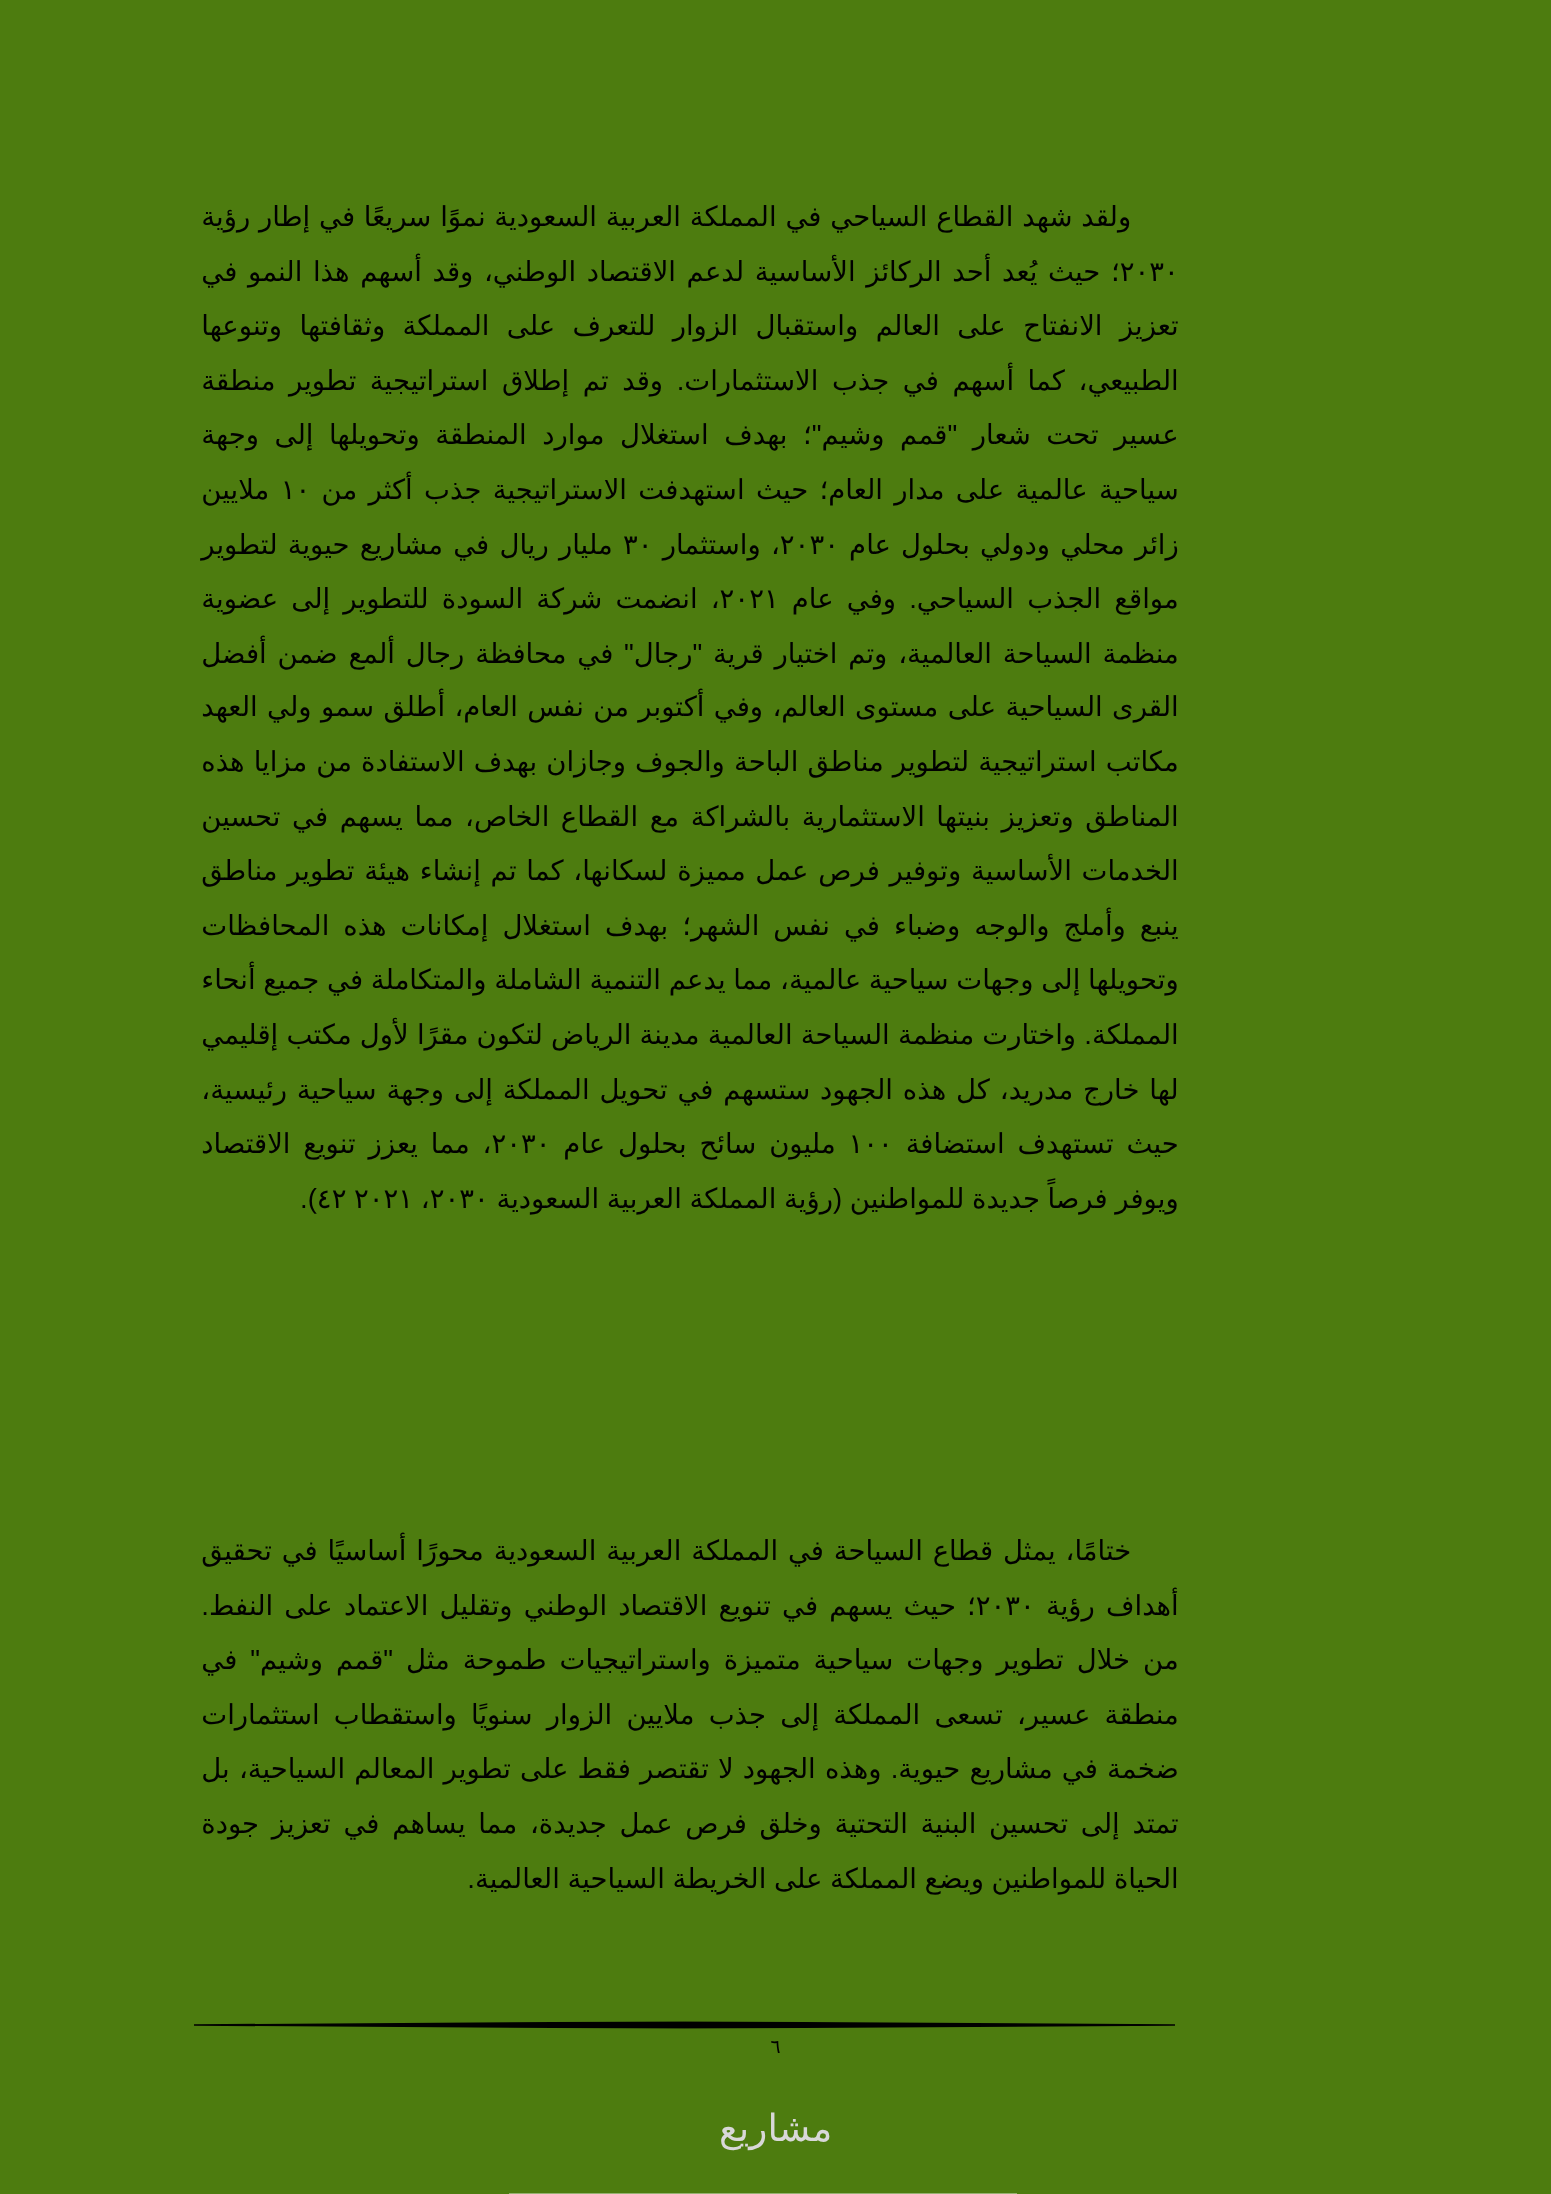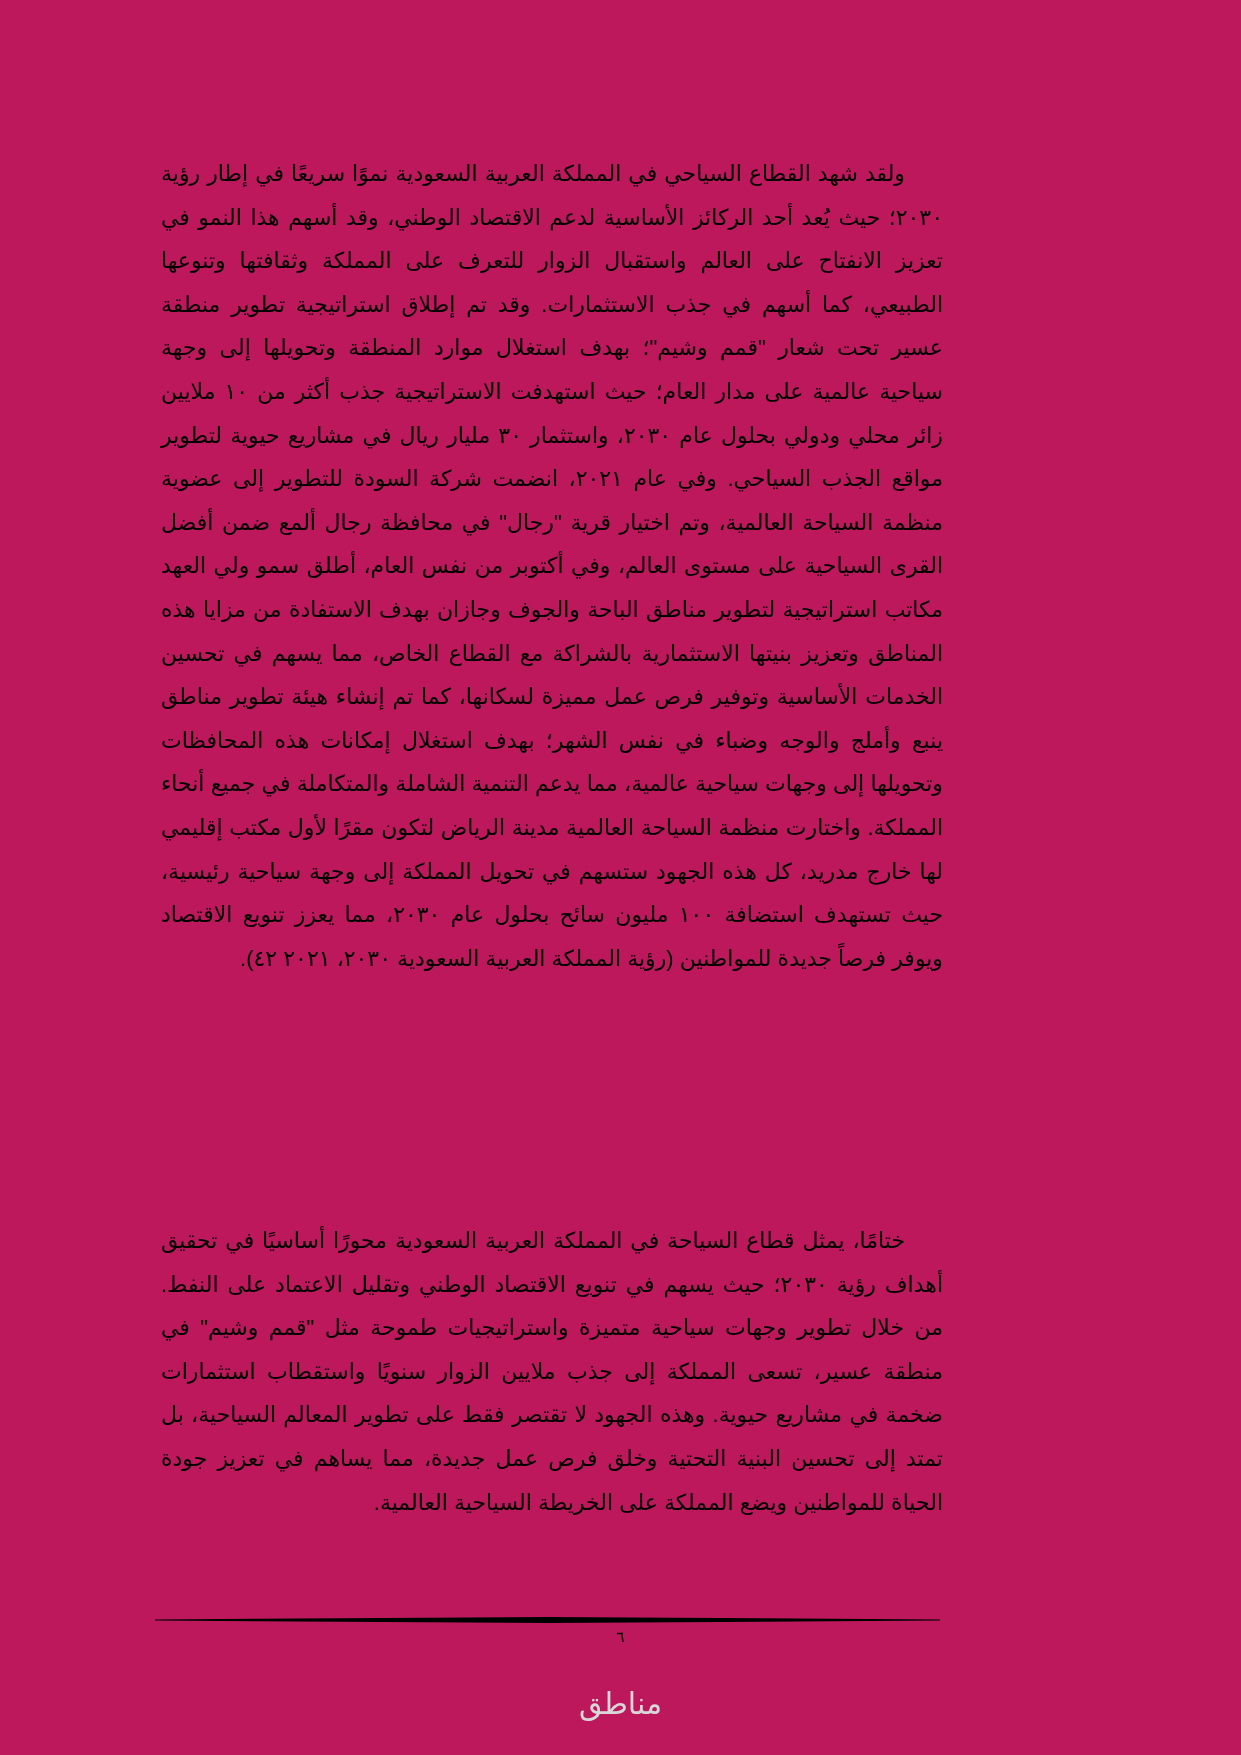--- a/index.html
+++ b/index.html
@@ -12,21 +12,21 @@
       height: 1755px;
       position: relative;
       overflow: hidden;
     }
     .page {
       position: absolute;
       left: 0;
       top: 0;
       width: 1241px;
       height: 1755px;
-      background: #be185d;
+      background: #4d7c0f;
     }
     .content {
       position: absolute;
       left: 161px;
       width: 782px;
       direction: rtl;
       font-family: "Liberation Sans", "DejaVu Sans", sans-serif;
       color: #000000;
     }
     .paragraph {
@@ -83,14 +83,14 @@
 
 <div class="page">
   <div class="content">
     <p class="paragraph" id="para-1">ولقد شهد القطاع السياحي في المملكة العربية السعودية نموًا سريعًا في إطار رؤية ٢٠٣٠؛ حيث يُعد أحد الركائز الأساسية لدعم الاقتصاد الوطني، وقد أسهم هذا النمو في تعزيز الانفتاح على العالم واستقبال الزوار للتعرف على المملكة وثقافتها وتنوعها الطبيعي، كما أسهم في جذب الاستثمارات. وقد تم إطلاق استراتيجية تطوير منطقة عسير تحت شعار "قمم وشيم"؛ بهدف استغلال موارد المنطقة وتحويلها إلى وجهة سياحية عالمية على مدار العام؛ حيث استهدفت الاستراتيجية جذب أكثر من ١٠ ملايين زائر محلي ودولي بحلول عام ٢٠٣٠، واستثمار ٣٠ مليار ريال في مشاريع حيوية لتطوير مواقع الجذب السياحي. وفي عام ٢٠٢١، انضمت شركة السودة للتطوير إلى عضوية منظمة السياحة العالمية، وتم اختيار قرية "رجال" في محافظة رجال ألمع ضمن أفضل القرى السياحية على مستوى العالم، وفي أكتوبر من نفس العام، أطلق سمو ولي العهد مكاتب استراتيجية لتطوير مناطق الباحة والجوف وجازان بهدف الاستفادة من مزايا هذه المناطق وتعزيز بنيتها الاستثمارية بالشراكة مع القطاع الخاص، مما يسهم في تحسين الخدمات الأساسية وتوفير فرص عمل مميزة لسكانها، كما تم إنشاء هيئة تطوير مناطق ينبع وأملج والوجه وضباء في نفس الشهر؛ بهدف استغلال إمكانات هذه المحافظات وتحويلها إلى وجهات سياحية عالمية، مما يدعم التنمية الشاملة والمتكاملة في جميع أنحاء المملكة. واختارت منظمة السياحة العالمية مدينة الرياض لتكون مقرًا لأول مكتب إقليمي لها خارج مدريد، كل هذه الجهود ستسهم في تحويل المملكة إلى وجهة سياحية رئيسية، حيث تستهدف استضافة ١٠٠ مليون سائح بحلول عام ٢٠٣٠، مما يعزز تنويع الاقتصاد ويوفر فرصاً جديدة للمواطنين (رؤية المملكة العربية السعودية ٢٠٣٠، ٢٠٢١ ٤٢).</p>
     <p class="paragraph" id="para-2">ختامًا، يمثل قطاع السياحة في المملكة العربية السعودية محورًا أساسيًا في تحقيق أهداف رؤية ٢٠٣٠؛ حيث يسهم في تنويع الاقتصاد الوطني وتقليل الاعتماد على النفط. من خلال تطوير وجهات سياحية متميزة واستراتيجيات طموحة مثل "قمم وشيم" في منطقة عسير، تسعى المملكة إلى جذب ملايين الزوار سنويًا واستقطاب استثمارات ضخمة في مشاريع حيوية. وهذه الجهود لا تقتصر فقط على تطوير المعالم السياحية، بل تمتد إلى تحسين البنية التحتية وخلق فرص عمل جديدة، مما يساهم في تعزيز جودة الحياة للمواطنين ويضع المملكة على الخريطة السياحية العالمية.</p>
   </div>
 
   <div class="footer-rule"></div>
   <div class="page-number">٦</div>
 
-  <div class="watermark">مناطق</div>
+  <div class="watermark">مشاريع</div>
 </div>
 
 </body></html>

